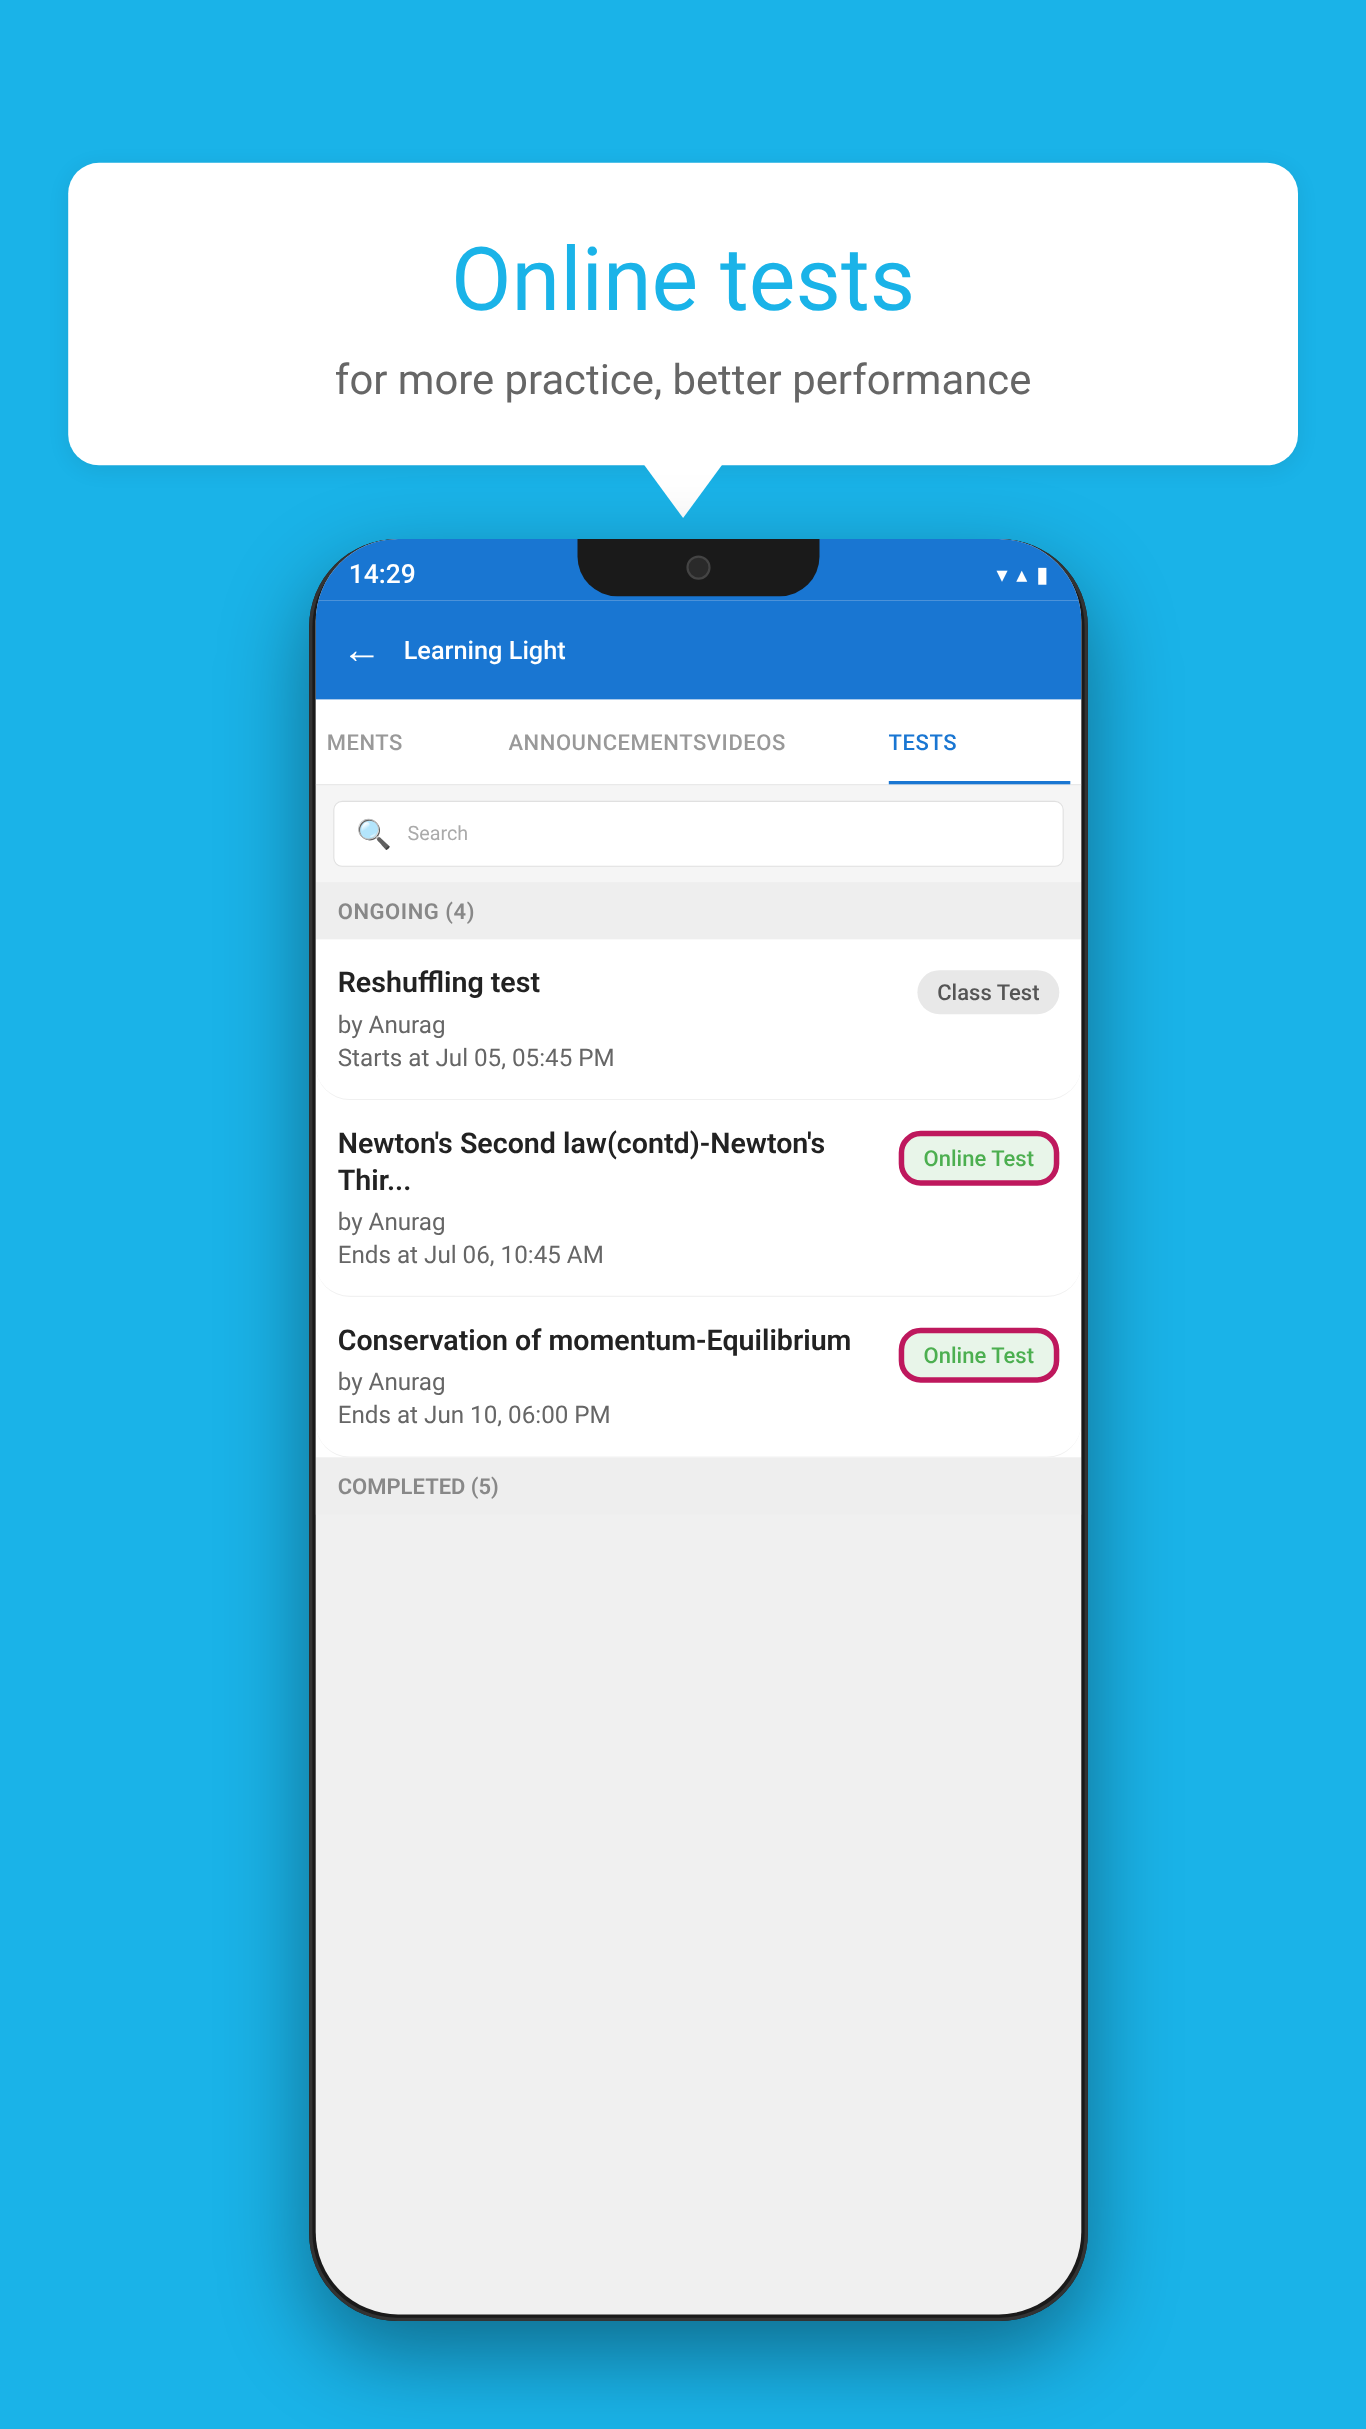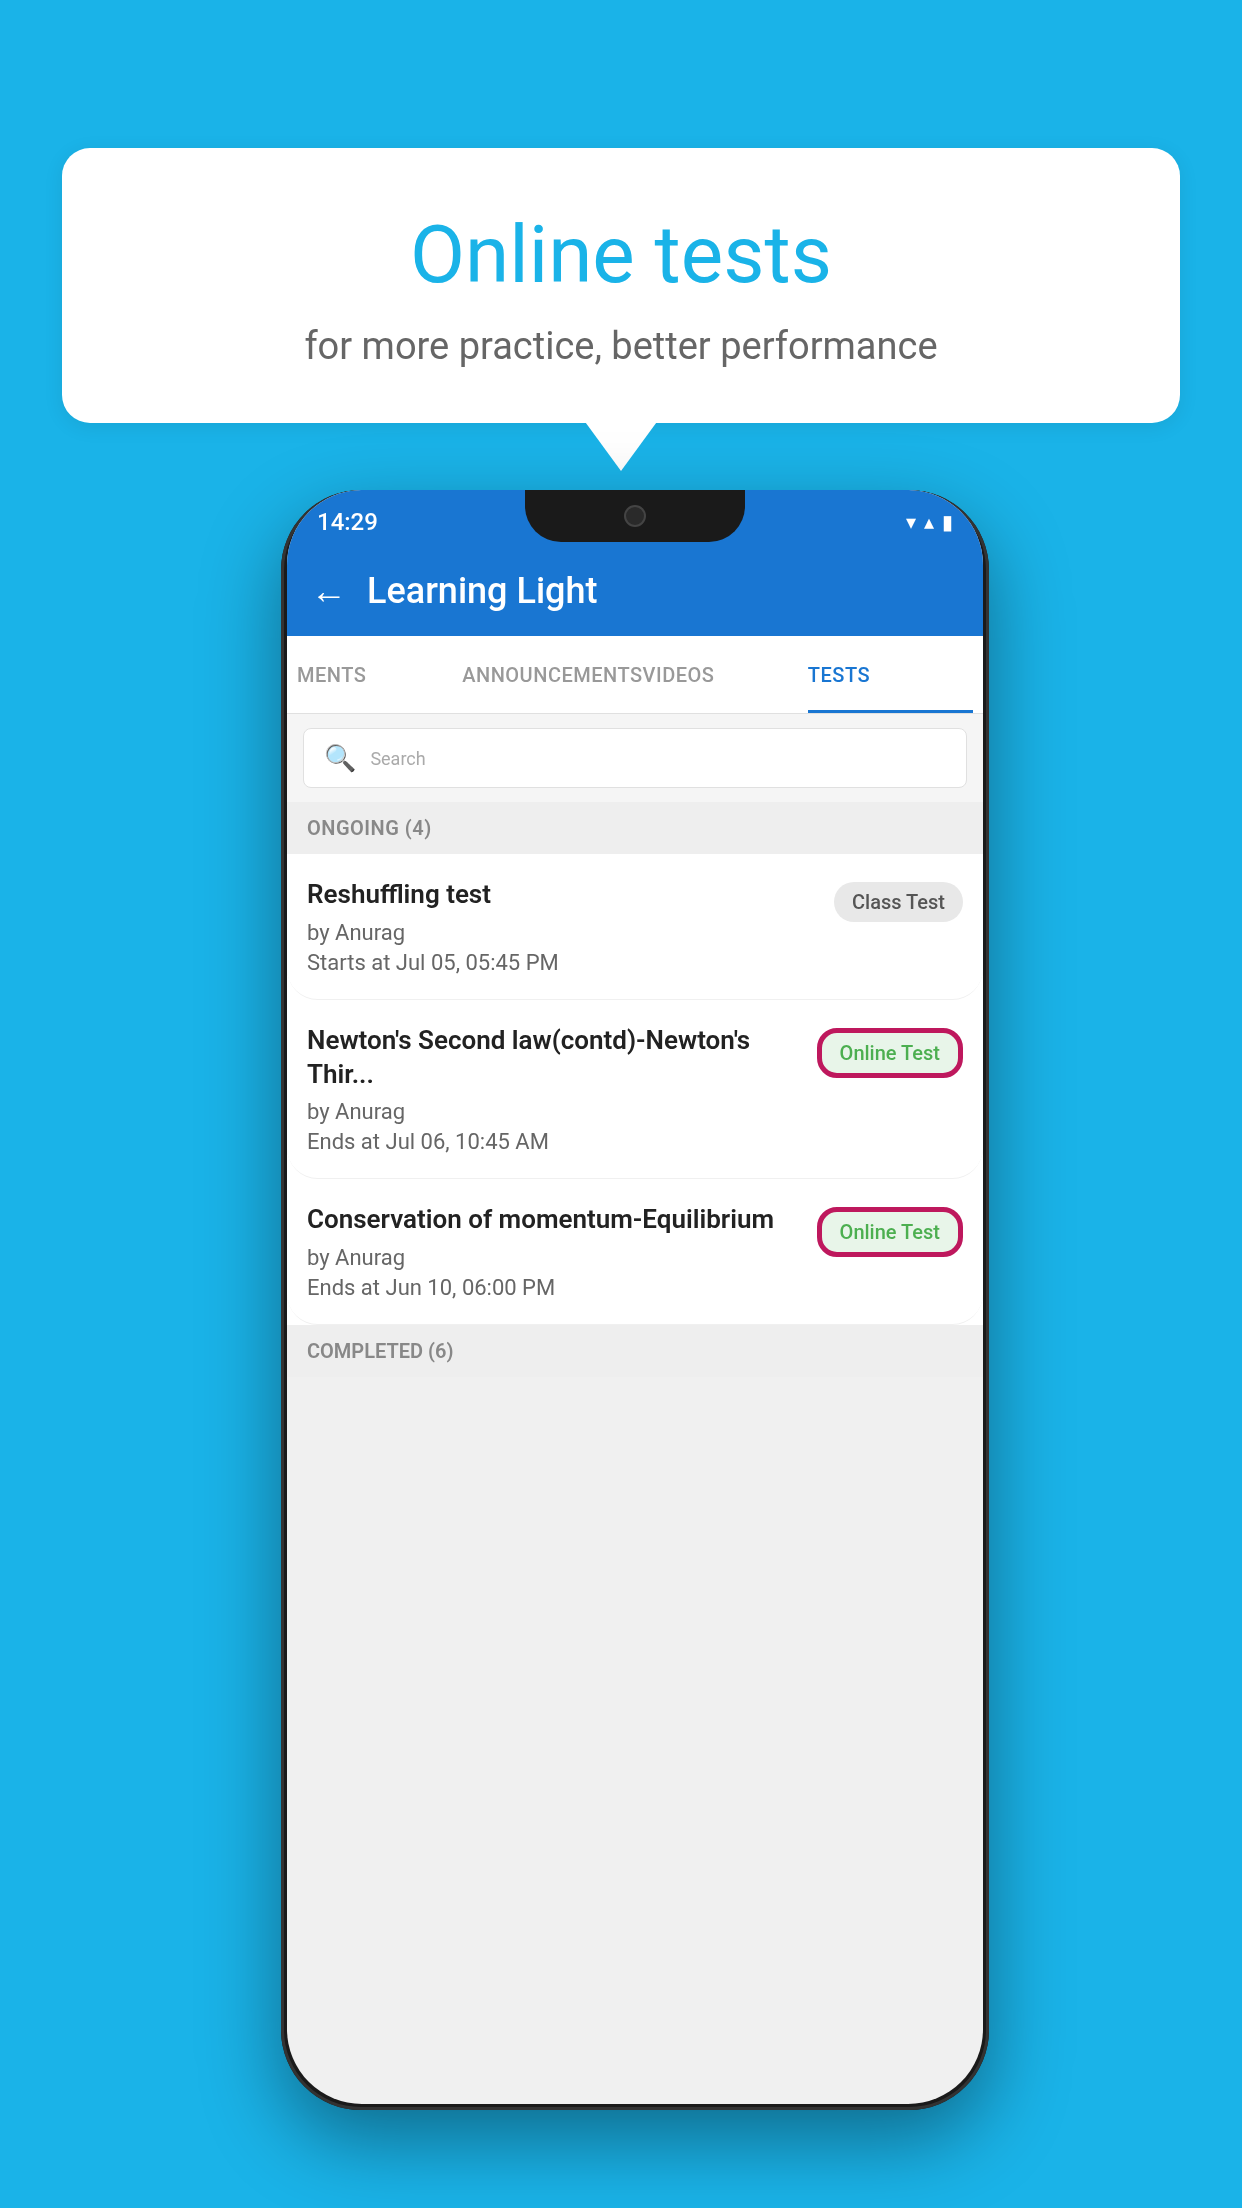--- a/index.html
+++ b/index.html
@@ -147,21 +147,21 @@
     }
 
     .back-arrow {
       color: white;
       font-size: 36px;
       cursor: pointer;
     }
 
     .app-title {
       color: white;
-      font-size: 36px;
+      font-size: 23px;
       font-weight: 500;
     }
 
     
     .tab-bar {
       background: #ffffff;
       display: flex;
       height: 78px;
       border-bottom: 1px solid #e0e0e0;
       padding: 0 10px;
@@ -388,18 +388,18 @@
             <div class="test-title">Conservation of momentum-Equilibrium</div>
             <div class="test-author">by Anurag</div>
             <div class="test-time">Ends at  Jun 10, 06:00 PM</div>
           </div>
           <span class="test-badge badge-online">Online Test</span>
         </div>
 
       </div>
 
       <div class="completed-header">
-        <span class="completed-label">COMPLETED (6)</span>
+        <span class="completed-label">COMPLETED (5)</span>
       </div>
 
     </div>
   </div>
 </div>
 
 </body></html>

